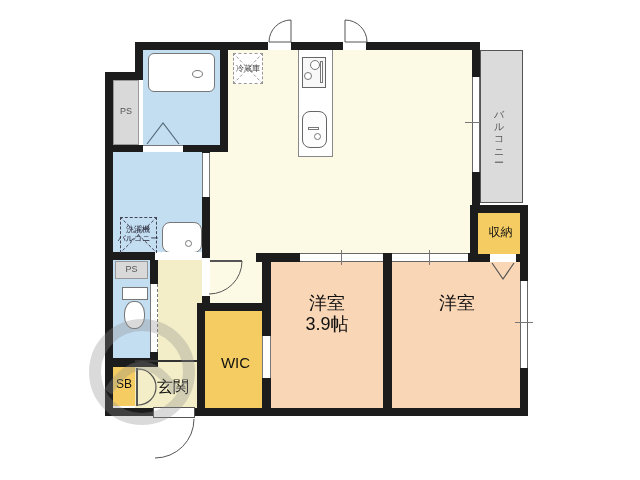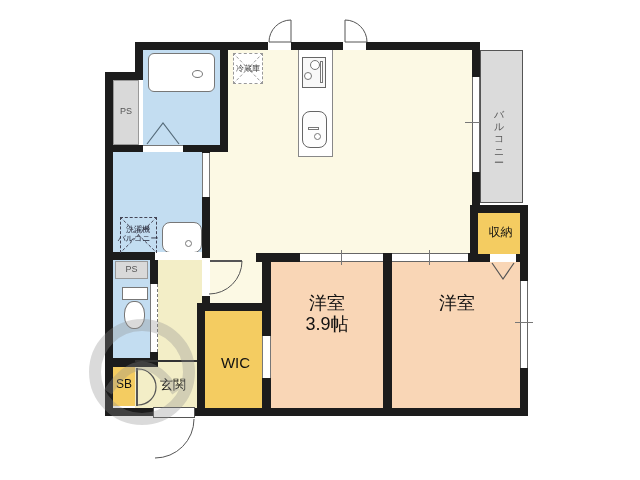--- a/index.html
+++ b/index.html
@@ -133,21 +133,21 @@
   <div class="lbl" style="left:282px;top:293px;width:90px;font-size:18px">
     <div>洋室</div>
     <div>3.9帖</div>
   </div>
   <div class="lbl" style="left:412px;top:293px;width:90px;font-size:18px">
     <div>洋室</div>
   </div>
   <div class="lbl vtext" style="left:493px;top:76px;height:110px;font-size:10px;color:var(--c-muted)">バルコニー</div>
   <div class="lbl" style="left:478px;top:226px;width:45px;font-size:12px">収納</div>
   <div class="lbl" style="left:205px;top:354px;width:61px;font-size:15px">WIC</div>
-  <div class="lbl" style="left:135px;top:378px;width:76px;font-size:13px">玄関</div>
+  <div class="lbl" style="left:135px;top:378px;width:76px;font-size:16px">玄関</div>
   <div class="lbl" style="left:110px;top:378px;width:28px;font-size:12px">SB</div>
   <div class="lbl" style="left:113px;top:106px;width:26px;font-size:9px;color:var(--c-muted)">PS</div>
   <div class="lbl" style="left:115px;top:264px;width:33px;font-size:9px;color:var(--c-muted)">PS</div>
   <div class="lbl" style="left:233px;top:64px;width:30px;font-size:8px;color:#333;z-index:6">冷蔵庫</div>
   <div class="lbl" style="left:117px;top:225px;width:42px;font-size:8px;color:#223;z-index:6">
     <div>洗濯機</div>
     <div>バルコニー</div>
   </div>
 
   <div id="watermark" style="left:0;top:0;width:640px;height:480px">

